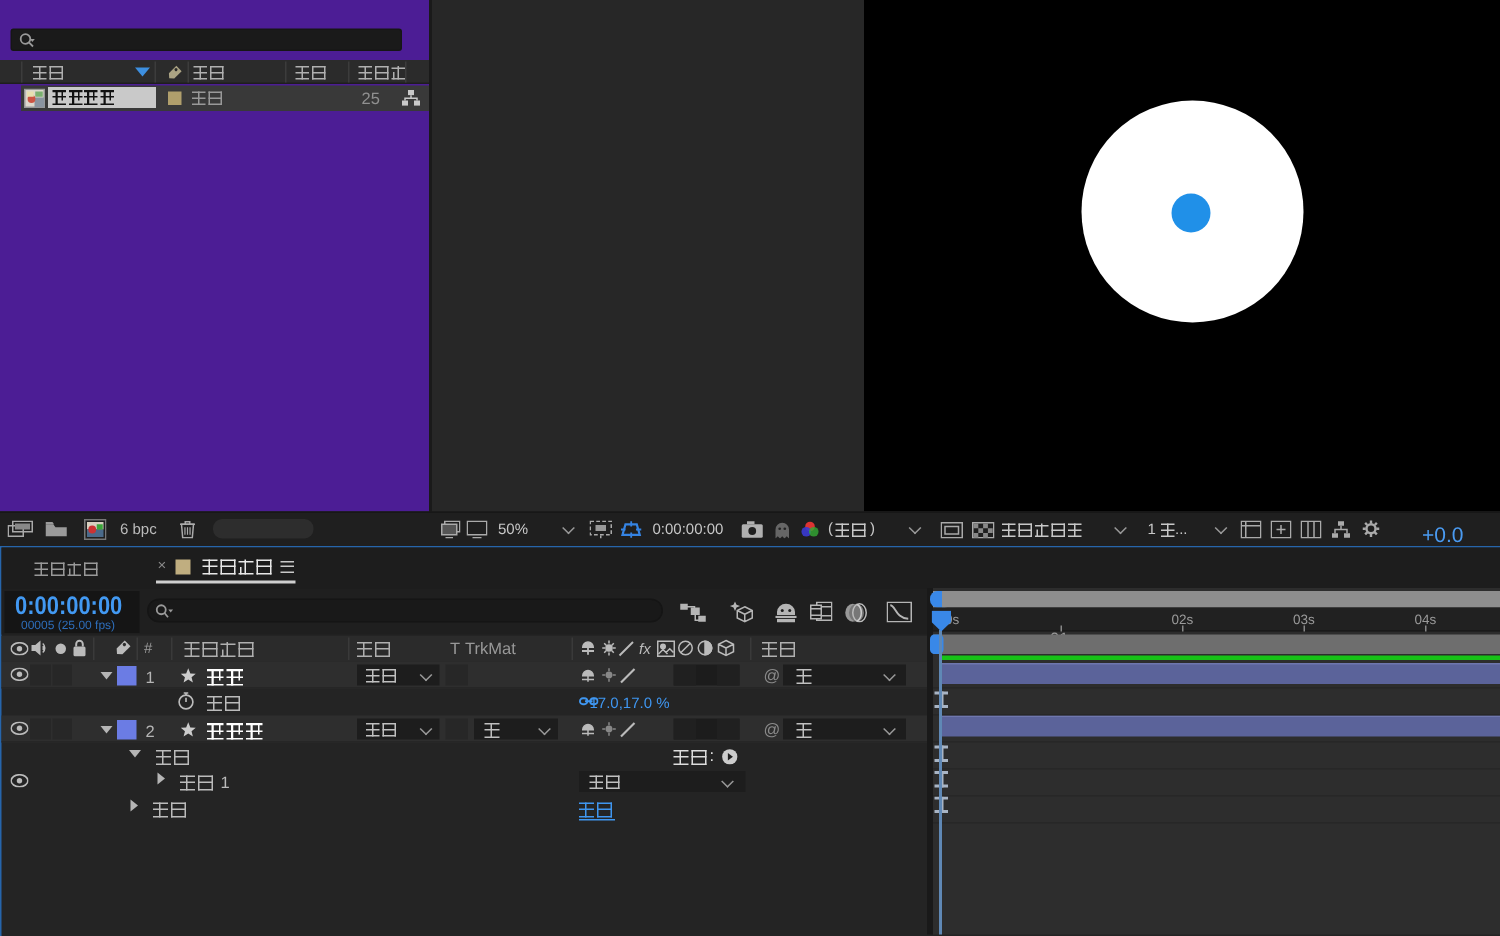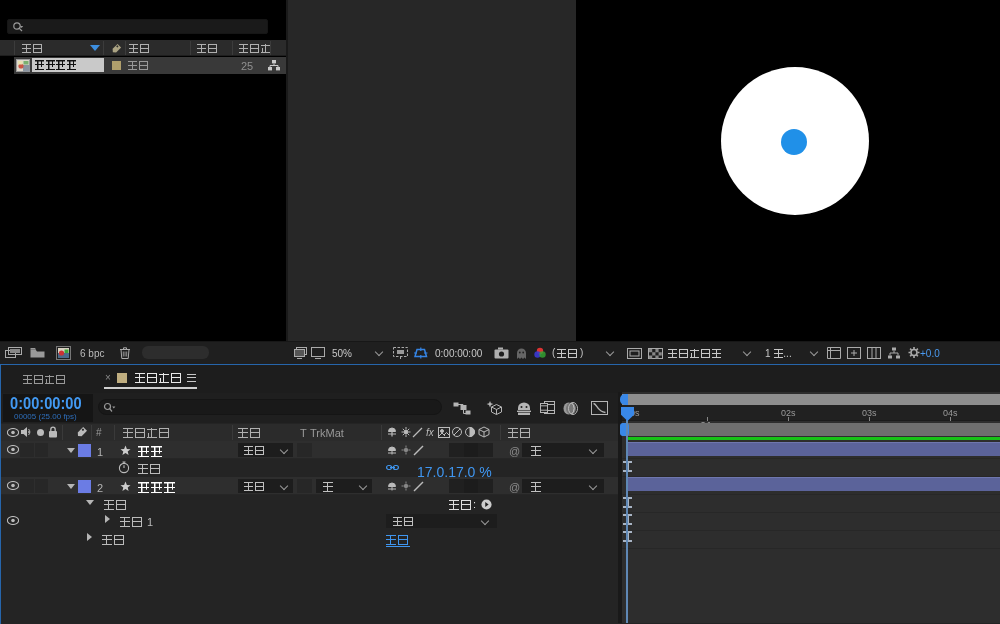--- a/index.html
+++ b/index.html
@@ -27,21 +27,21 @@
 .caret{position:absolute;width:6px;height:6px;border:solid #9a9a9a;border-width:0 1.4px 1.4px 0;transform:rotate(45deg);margin-top:-2px}
 .dd{position:absolute;background:#1d1d1d;height:14px}
 .vline{position:absolute;width:1px;background:#3c3c3c}
 .ibeam{width:9px;height:11px;
  background-image:linear-gradient(#a8b4c4,#a8b4c4),linear-gradient(#a8b4c4,#a8b4c4),linear-gradient(#a8b4c4,#a8b4c4);
  background-size:9px 2px,9px 2px,3px 11px;background-position:0 0,0 100%,3px 0;background-repeat:no-repeat}
 </style></head>
 <body>
 <div id="stage">
 
-<div class="ab" id="proj" style="left:0;top:0;width:286px;height:341px;background:#000000">
+<div class="ab" id="proj" style="left:0;top:0;width:286px;height:341px;background:#4c1d95">
   <div class="ab" style="left:7px;top:19px;width:261px;height:15px;background:#1a1a1a;border-radius:2px;border:1px solid #161616"></div>
   <svg class="ab" style="left:12px;top:21px" width="14" height="12" viewBox="0 0 14 12">
         <circle cx="5" cy="5" r="3.2" fill="none" stroke="#999" stroke-width="1.2"></circle>
         <line x1="7.3" y1="7.3" x2="10" y2="10" stroke="#999" stroke-width="1.2"></line>
         <path d="M10 5 l4 0 -2 2.5z" fill="#999" transform="translate(0,1) scale(0.8)"></path>
       </svg>
 
   <div class="ab" style="left:0;top:40px;width:286px;height:16px;background:#2b2b2b;border-bottom:1px solid #1e1e1e"></div>
   <div class="vline" style="left:14px;top:41px;height:14px"></div>
   <div class="vline" style="left:103px;top:41px;height:14px"></div>
@@ -217,21 +217,21 @@
         <rect x="1" y="8.5" width="4" height="3" fill="#aaa"></rect>
         <rect x="9" y="8.5" width="4" height="3" fill="#aaa"></rect>
         <path d="M7 3.5 V6 M3 8.5 V6 H11 V8.5" stroke="#aaa" fill="none"></path>
       </svg>
   <svg class="ab" style="left:907px;top:346px" width="14" height="13" viewBox="0 0 14 13">
         <circle cx="7" cy="6.5" r="3" fill="none" stroke="#aaa" stroke-width="1.6"></circle>
         <g stroke="#aaa" stroke-width="1.6">
           <path d="M7 1 v2 M7 10 v2 M1.5 6.5 h2 M10.5 6.5 h2 M3.1 2.6 l1.4 1.4 M9.5 8.9 l1.4 1.4 M10.9 2.6 L9.5 4 M4.5 8.9 L3.1 10.3"></path>
         </g>
       </svg>
-  <div class="t" style="left:920px;top:348px;font-size:10px;color:#4a9af0">+0.0</div>
+  <div class="t" style="left:948px;top:348px;font-size:14px;color:#4a9af0">+0.0</div>
 </div>
 
 <div class="ab" id="tl" style="left:0;top:364px;width:1000px;height:260px;background:#242424;border:1px solid #2665ab;border-right:none;border-bottom:none">
   
   <div class="ab" style="left:0;top:0;width:999px;height:28px;background:#1d1d1d"></div>
   <div class="zt s9" style="left:22px;top:10px;color:#999">
         <i></i>
         <i></i>
         <i></i>
         <i></i>
@@ -425,21 +425,21 @@
           <i></i>
           <i></i>
         </div>
     <svg class="ab" style="left:385px;top:98px" width="13" height="9" viewBox="0 0 13 9">
           <g fill="none" stroke="#3f96f0" stroke-width="1.2">
             <rect x="0.6" y="2.5" width="5" height="4" rx="2"></rect>
             <rect x="7.4" y="2.5" width="5" height="4" rx="2"></rect>
             <path d="M4 4.5 h5"></path>
           </g>
         </svg>
-    <div class="t" style="left:416px;top:99px;font-size:14px;color:#3f96f0">17.0,17.0 %</div>
+    <div class="t" style="left:392px;top:99px;font-size:10px;color:#3f96f0">17.0,17.0 %</div>
 
     <div class="ab" style="left:0;top:112px;width:618px;height:18px;background:#2e2e2e;border-bottom:1px solid #262626"></div>
     <div class="ab" style="left:19px;top:114px;width:14px;height:14px;background:#272727"></div>
     <div class="ab" style="left:34px;top:114px;width:13px;height:14px;background:#272727"></div>
     <svg class="ab" style="left:6px;top:116px" width="12" height="9" viewBox="0 0 12 9">
           <ellipse cx="6" cy="4.5" rx="5.6" ry="4" fill="none" stroke="#bbb" stroke-width="1.1"></ellipse>
           <circle cx="6" cy="4.5" r="1.8" fill="#bbb"></circle>
         </svg>
     <div class="ab" style="left:66px;top:119px;width:0;height:0;border-left:4px solid transparent;border-right:4px solid transparent;border-top:5px solid #b5b5b5"></div>
     <div class="ab" style="left:77px;top:115px;width:13px;height:13px;background:#6b7ce4"></div>

